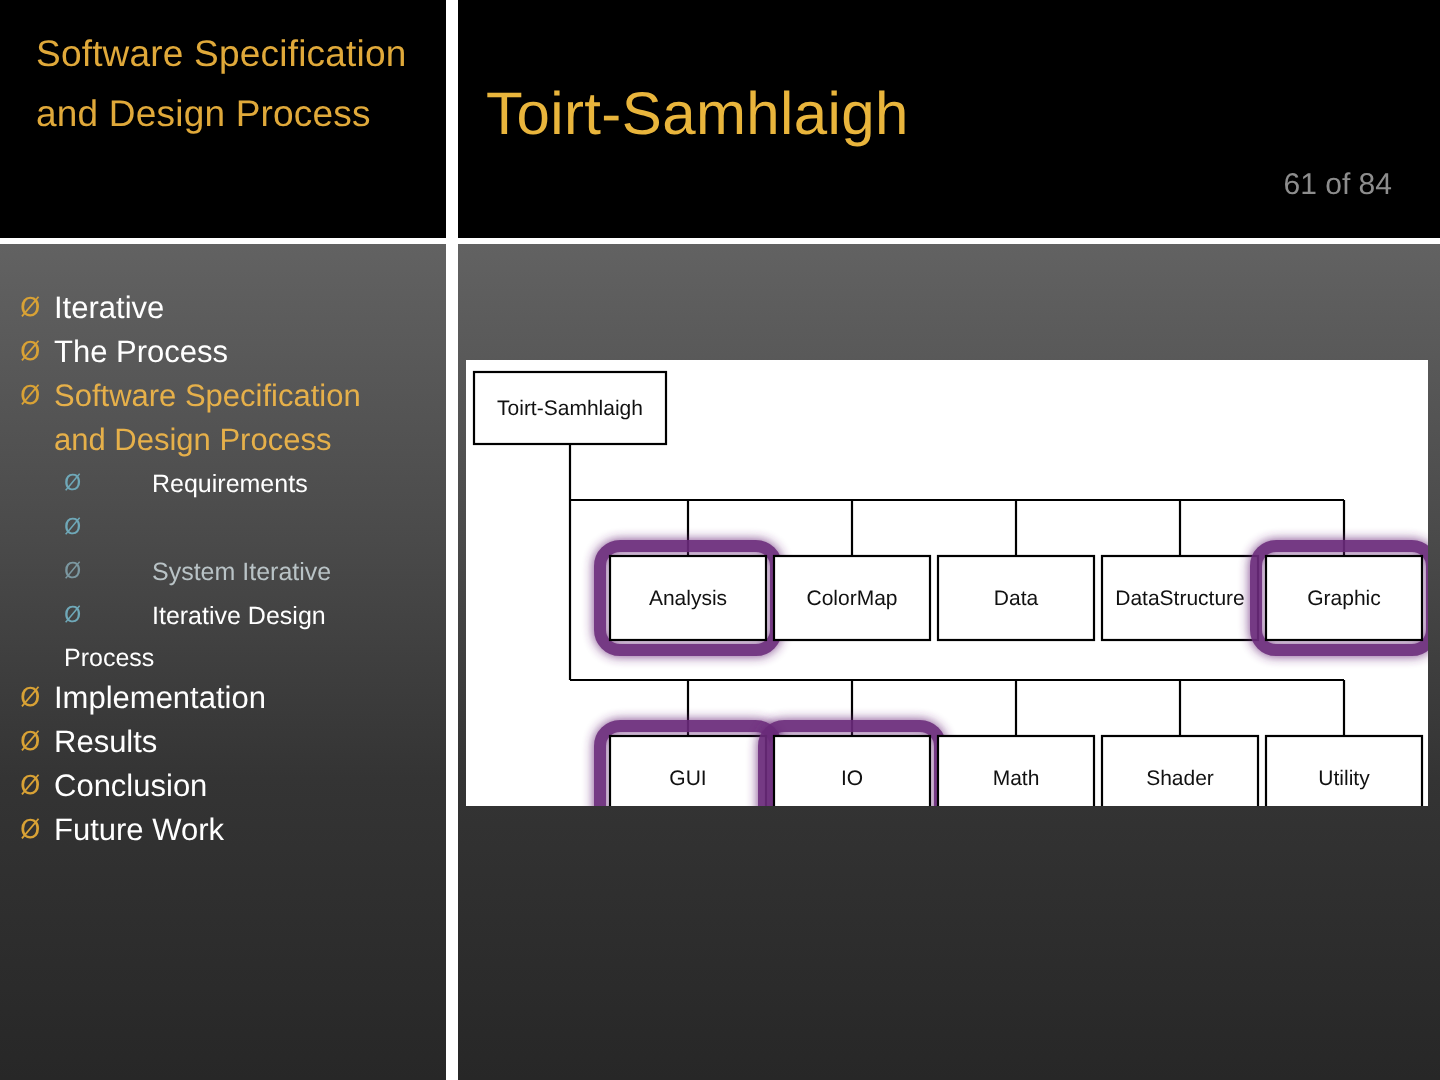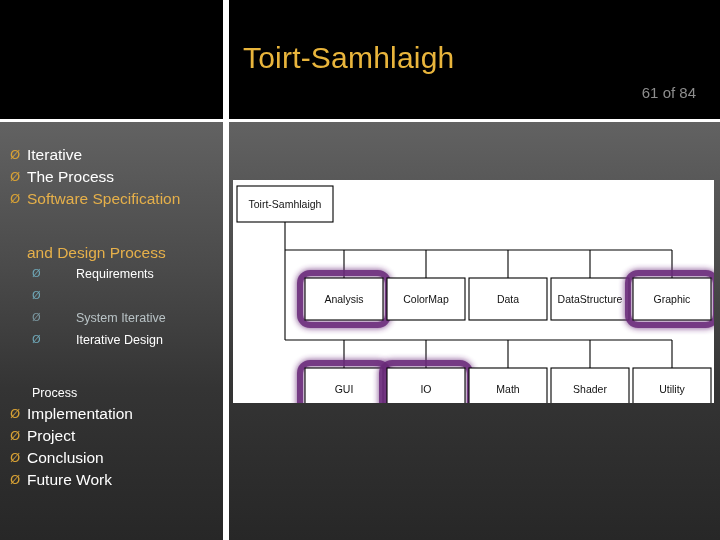--- a/index.html
+++ b/index.html
@@ -79,39 +79,39 @@
 
   .item.l2 { padding-left:26px; }
   .item.l2 > .bull { width:44px; text-align:left; }
   .item.l2 > .lbl { font-size:12.5px; line-height:22px; }
   .item.l2.dim > .lbl { color:#b9c3c6; }
   .item.l2.dim > .bull { color:#7b97a0; }
 
   .wrap-line {
     color:#e6b04a; font-size:15.5px; line-height:21px;
     padding-left:21px;
-    margin-top:32px;
   }
   .wrap-line.plain { color:#ffffff; font-size:12.5px; padding-left:26px; line-height:20px; }
 
   
   .diagram-panel {
     position:absolute; left:233px; top:180px;
     width:481px; height:223px;
     background:#ffffff;
     overflow:hidden;
   }
   .diagram-panel svg { display:block; }
 </style>
 </head>
 <body>
 
 <div id="slide">
 
   <div class="header">
+    <div class="header-title">Software Specification and Design Process</div>
     <div class="deck-title">Toirt-Samhlaigh</div>
     <div class="slide-counter">61 of 84</div>
   </div>
 
   <div class="h-divider"></div>
   <div class="v-divider"></div>
 
   <div class="sidebar">
 
     <div class="item l1">
@@ -150,21 +150,21 @@
     </div>
     <div class="wrap-line plain">Process</div>
 
     <div class="item l1">
       <span class="bull l1">Ø</span>
       <span class="lbl">Implementation</span>
     </div>
 
     <div class="item l1">
       <span class="bull l1">Ø</span>
-      <span class="lbl">Project</span>
+      <span class="lbl">Results</span>
     </div>
 
     <div class="item l1">
       <span class="bull l1">Ø</span>
       <span class="lbl">Conclusion</span>
     </div>
 
     <div class="item l1">
       <span class="bull l1">Ø</span>
       <span class="lbl">Future Work</span>

